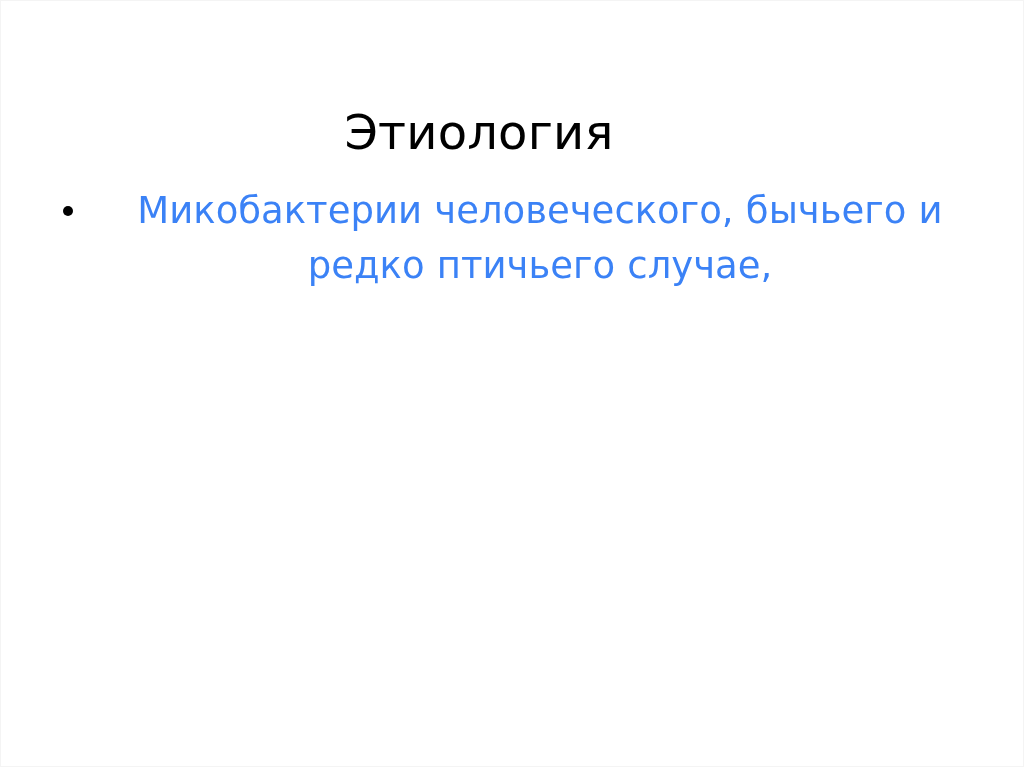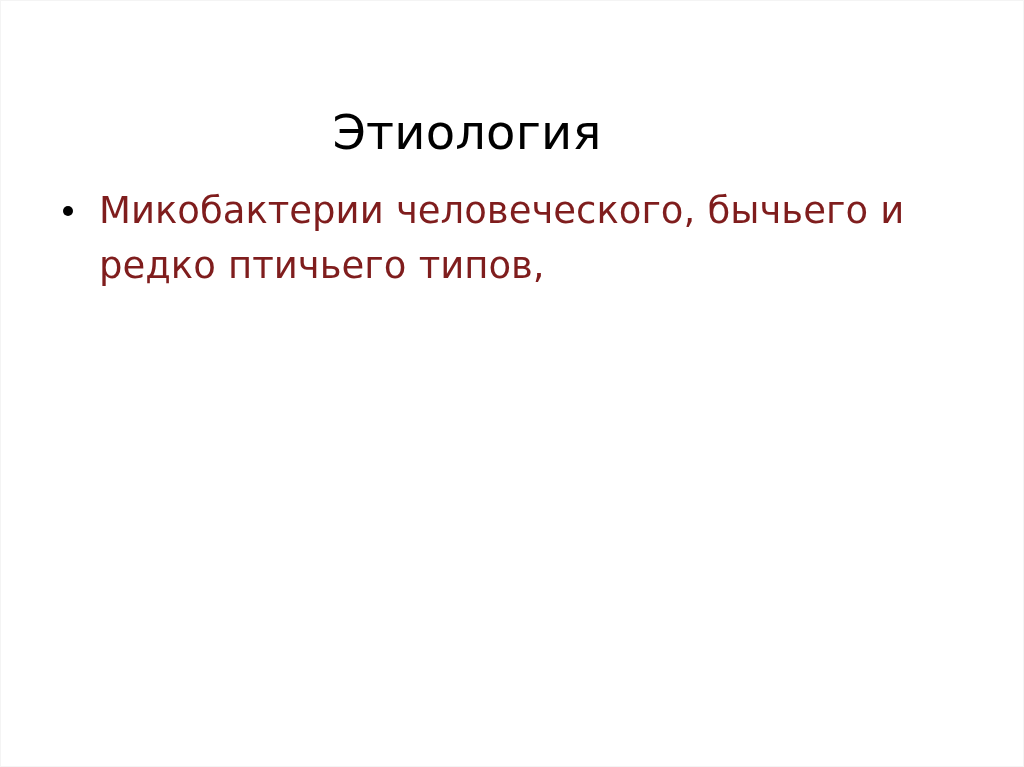--- a/index.html
+++ b/index.html
@@ -15,21 +15,21 @@
     position: relative;
     width: 1024px;
     height: 767px;
     background: #ffffff;
     box-sizing: border-box;
     border: 1px solid #f4f4f4;
     overflow: hidden;
   }
   .slide-title {
     position: absolute;
-    left: 0;
+    left: 12px;
     top: 52px;
     width: 932px;
     text-align: center;
     font-size: 48px;
     line-height: 62px;
     font-weight: 400;
     color: #000000;
     letter-spacing: 0.2px;
     font-family: "DejaVu Sans", "Liberation Sans", sans-serif;
     margin-top: 48px;
@@ -39,23 +39,23 @@
     left: 56px;
     top: 182px;
     width: 924px;
   }
   .bullet-item {
     position: relative;
     padding-left: 42px;
     margin: 0 0 19px 0;
     font-size: 37px;
     line-height: 55px;
-    color: #7f1d1d;
+    color: #3b82f6;
     font-weight: 400;
-    text-align: left;
+    text-align: center;
     word-spacing: 0.5px;
   }
   .bullet-item:last-child {
     margin-bottom: 0;
   }
   .bullet-dot {
     position: absolute;
     left: 6px;
     top: 23px;
     width: 10px;
@@ -77,19 +77,19 @@
 <div class="slide">
 
   <h1 class="slide-title">Этиология</h1>
 
   <div class="body-area">
 
     <div class="bullet-item">
       <span class="bullet-dot"></span>
       <span class="bullet-text">
         <span class="line">Микобактерии человеческого, бычьего и</span>
-        <span class="line">редко птичьего типов,</span>
+        <span class="line">редко птичьего случае,</span>
       </span>
     </div>
 
 
   </div>
 </div>
 
 </body></html>

